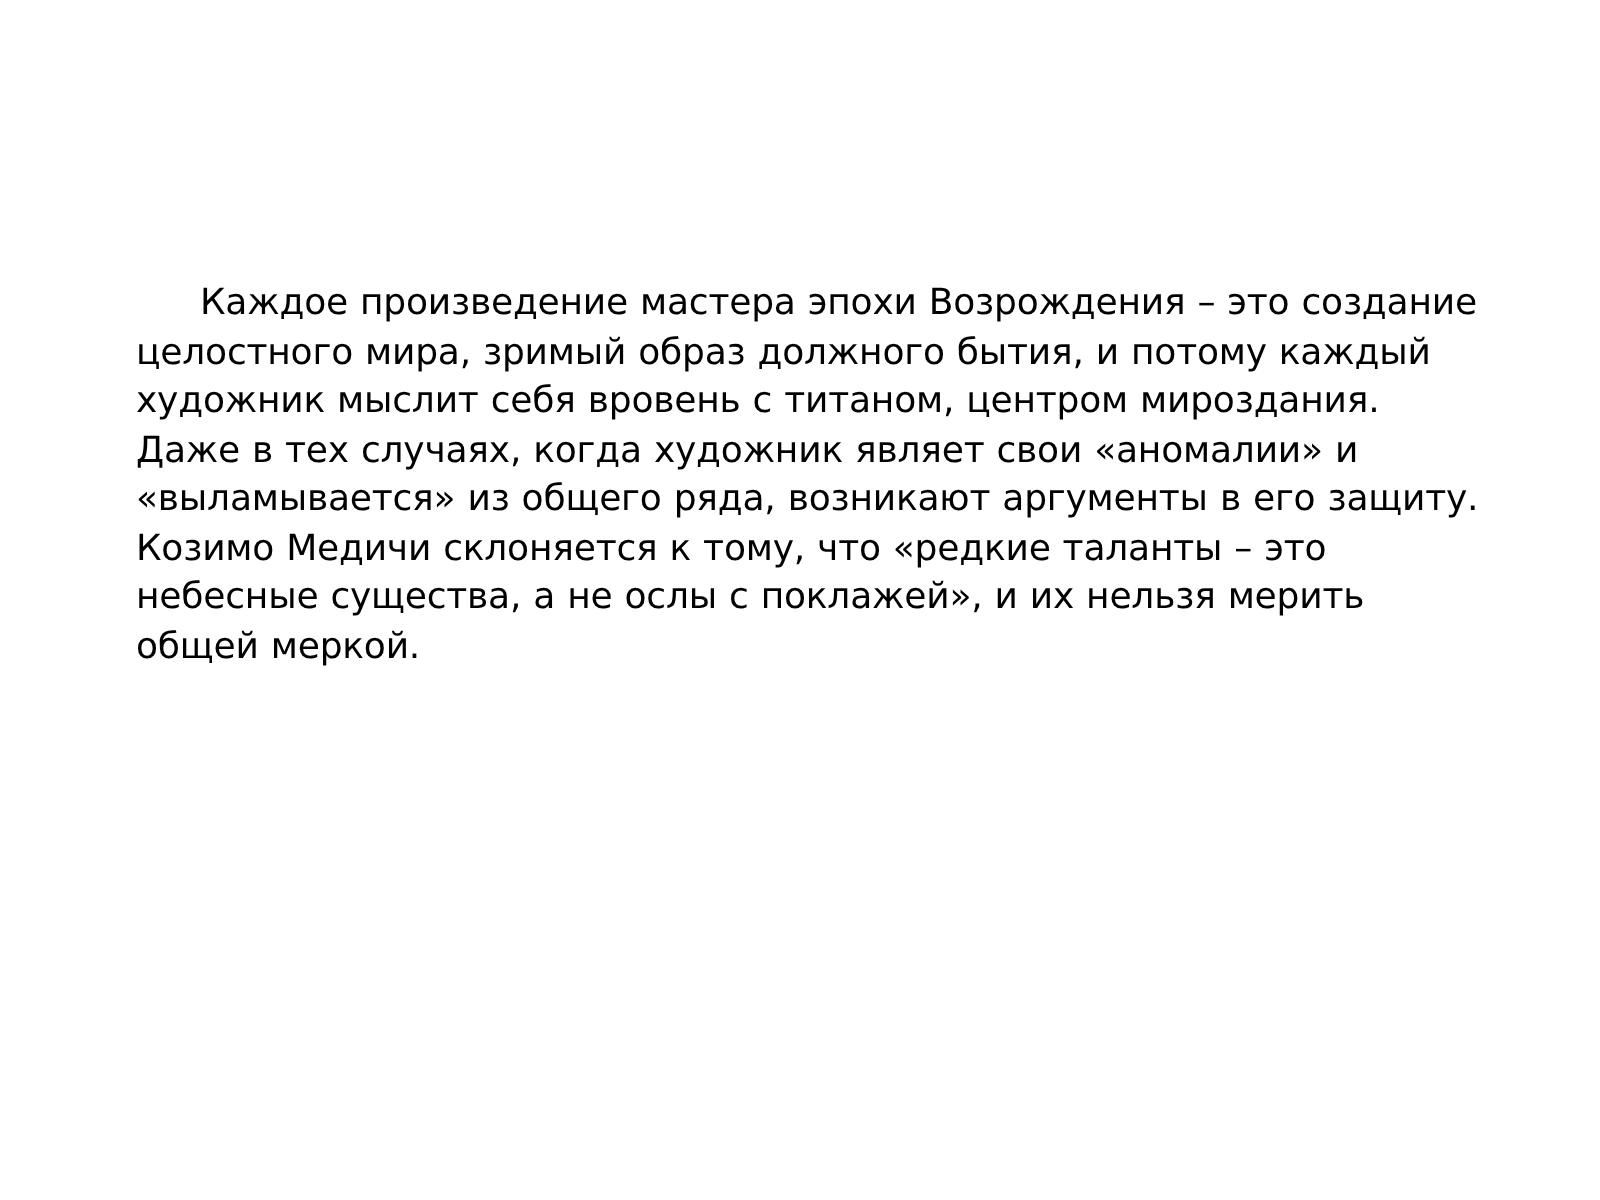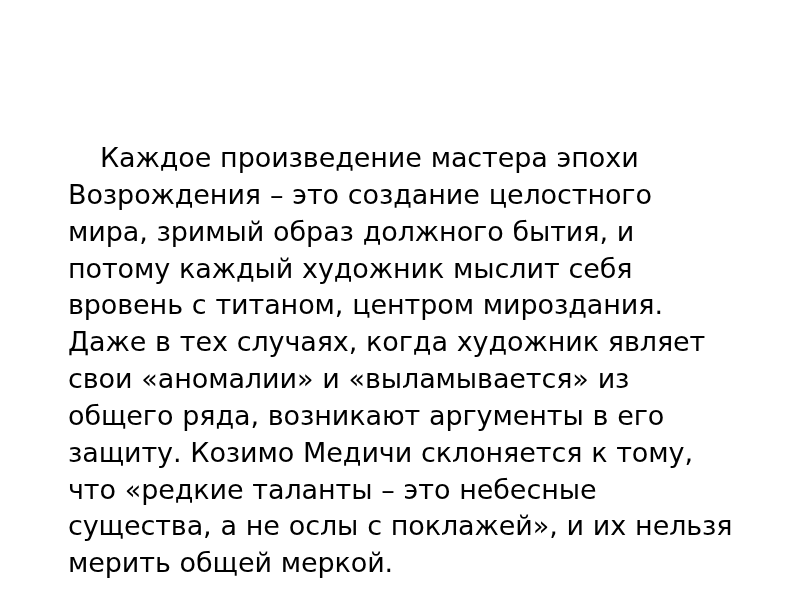--- a/index.html
+++ b/index.html
@@ -20,21 +20,21 @@
     background: #ffffff;
     box-sizing: border-box;
   }
   .body-text {
     position: absolute;
     left: 68px;
     top: 140px;
     width: 672px;
     color: #000000;
     font-family: "DejaVu Sans", sans-serif;
-    font-size: 27px;
+    font-size: 18px;
     line-height: 1.365;
     text-align: left;
     text-indent: 32px;
     letter-spacing: -0.1px;
     white-space: pre-wrap;
     word-spacing: 0.4px;
   }
 </style>
 </head>
 <body>

